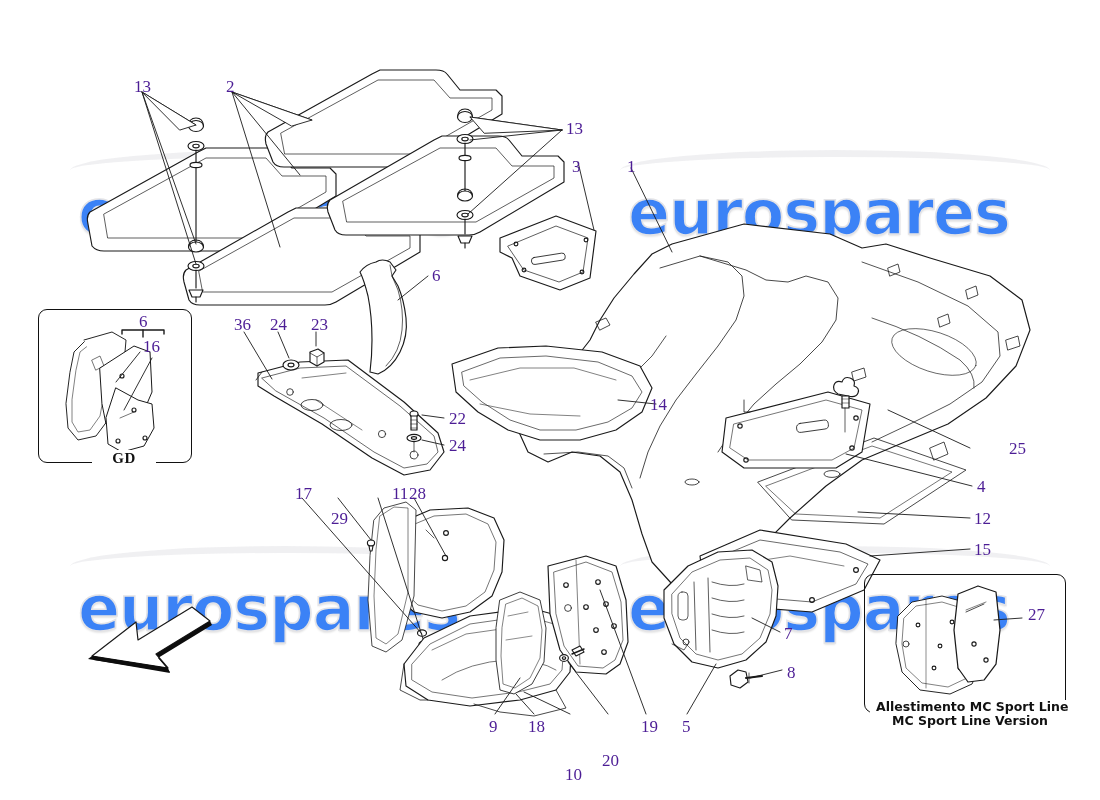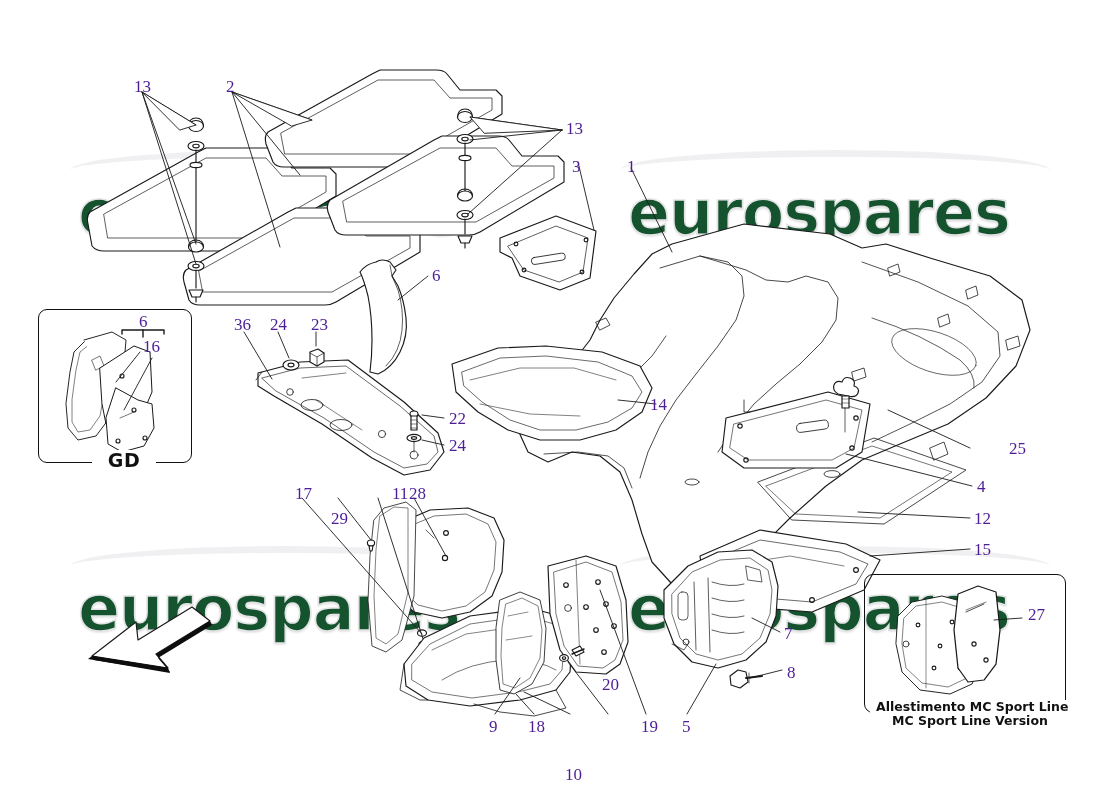--- a/index.html
+++ b/index.html
@@ -11,21 +11,21 @@
   #stage{position:absolute;left:0;top:0;width:1100px;height:800px;}
   .layer{position:absolute;left:0;top:0;width:1100px;height:800px;}
   svg.layer{overflow:visible;}
 
   
   .wm{
     position:absolute;
     font-family:"DejaVu Sans", sans-serif;
     font-weight:700;
     letter-spacing:-1px;
-    color:#14532d;
+    color:#3b82f6;
     -webkit-text-stroke:1.6px #e3e3e6;
     text-shadow:0 2px 2px rgba(0,0,0,.10);
     user-select:none;
     white-space:nowrap;
   }
   .wm-swoosh{
     position:absolute;
     border-top:7px solid #f0f0f2;
     border-radius:50%;
     height:34px;
@@ -52,21 +52,21 @@
   }
   .inset-cap{
     position:absolute;
     font-family:"DejaVu Sans", sans-serif;
     font-weight:700;
     text-align:center;
     background:#fff;
     line-height:1.12;
     white-space:nowrap;
   }
-  #gd-cap{font-size:19px;letter-spacing:.5px;padding:0 9px;}
+  #gd-cap{font-size:15px;letter-spacing:.5px;padding:0 9px;font-family:Liberation Serif, serif;}
   #mc-cap{font-size:12.5px;padding:0 6px;}
 </style>
 </head>
 <body>
 
 <div id="stage">
 
   <div class="layer">
     <div class="wm-swoosh" style="left:70px;top:150px;"></div>
     <div class="wm-swoosh" style="left:620px;top:150px;"></div>
@@ -496,21 +496,21 @@
     <span class="lbl" style="left:977px;top:478px;">4</span>
     <span class="lbl" style="left:974px;top:510px;">12</span>
     <span class="lbl" style="left:974px;top:541px;">15</span>
     <span class="lbl" style="left:295px;top:485px;">17</span>
     <span class="lbl" style="left:331px;top:510px;">29</span>
     <span class="lbl" style="left:392px;top:485px;">11</span>
     <span class="lbl" style="left:409px;top:485px;">28</span>
     <span class="lbl" style="left:489px;top:718px;">9</span>
     <span class="lbl" style="left:528px;top:718px;">18</span>
     <span class="lbl" style="left:565px;top:718px;margin-top:48px;">10</span>
-    <span class="lbl" style="left:602px;top:676px;">20</span>
+    <span class="lbl" style="left:602px;top:752px;">20</span>
     <span class="lbl" style="left:641px;top:718px;">19</span>
     <span class="lbl" style="left:682px;top:718px;">5</span>
     <span class="lbl" style="left:784px;top:625px;">7</span>
     <span class="lbl" style="left:787px;top:664px;">8</span>
 
     <span class="lbl" style="left:139px;top:313px;">6</span>
     <span class="lbl" style="left:143px;top:338px;">16</span>
     <span class="lbl" style="left:1028px;top:606px;">27</span>
   </div>
 

